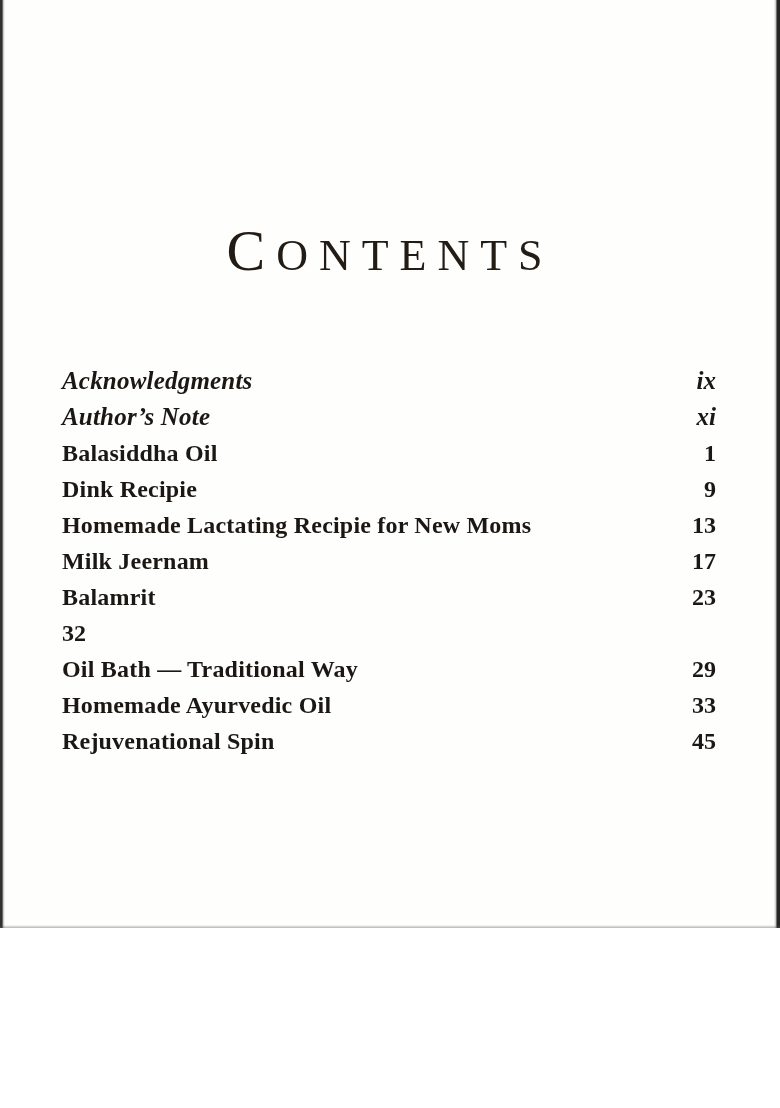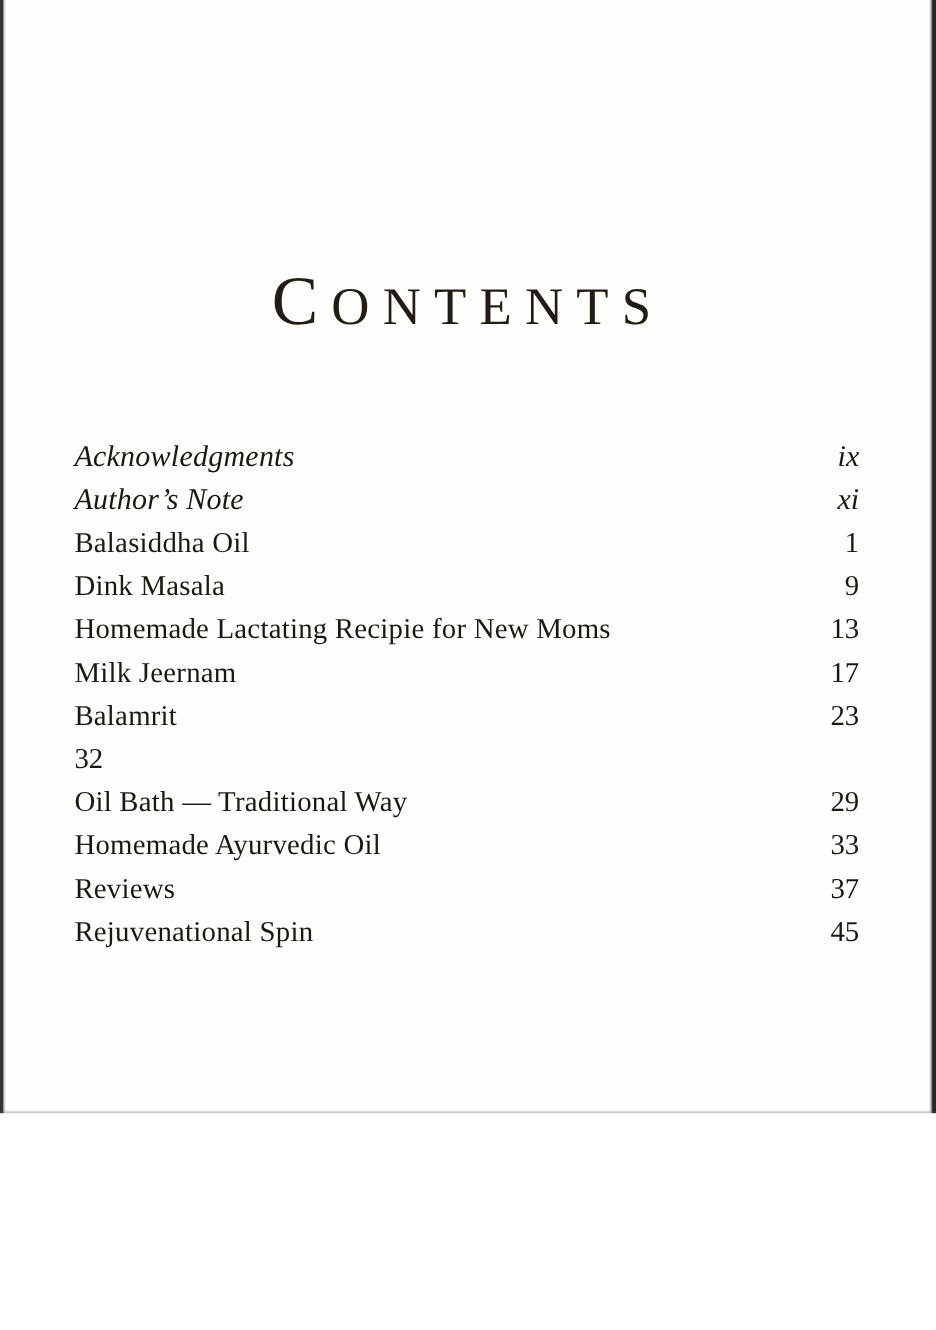--- a/index.html
+++ b/index.html
@@ -53,20 +53,21 @@
   .toc-body {
     margin: 78px 62px 0 62px;
   }
 
   .toc-row {
     display: flex;
     justify-content: space-between;
     align-items: center;
     font-size: 24px;
     line-height: 36px;
+    font-weight: bold;
   }
   .toc-label {
     letter-spacing: 0.2px;
   }
   .toc-page {
     padding-right: 2px;
   }
 
   .front .toc-row {
     font-style: italic;
@@ -100,21 +101,21 @@
   </div>
 </div>
 
     <div class="toc-section chapters">
   <div class="toc-row">
     <span class="toc-label">Balasiddha Oil</span>
     <span class="toc-page">1</span>
   </div>
 
   <div class="toc-row">
-    <span class="toc-label">Dink Masala</span>
+    <span class="toc-label">Dink Recipie</span>
     <span class="toc-page">9</span>
   </div>
 
   <div class="toc-row">
     <span class="toc-label">Homemade Lactating Recipie for New Moms</span>
     <span class="toc-page">13</span>
   </div>
 
   <div class="toc-row">
     <span class="toc-label">Milk Jeernam</span>
@@ -134,24 +135,20 @@
     <span class="toc-label">Oil Bath — Traditional Way</span>
     <span class="toc-page">29</span>
   </div>
 
   <div class="toc-row">
     <span class="toc-label">Homemade Ayurvedic Oil</span>
     <span class="toc-page">33</span>
   </div>
 
 
-  <div class="toc-row">
-    <span class="toc-label">Reviews</span>
-    <span class="toc-page">37</span>
-  </div>
 
   <div class="toc-row">
     <span class="toc-label">Rejuvenational Spin</span>
     <span class="toc-page">45</span>
   </div>
 </div>
   </div>
 </div>
 
 </body></html>

